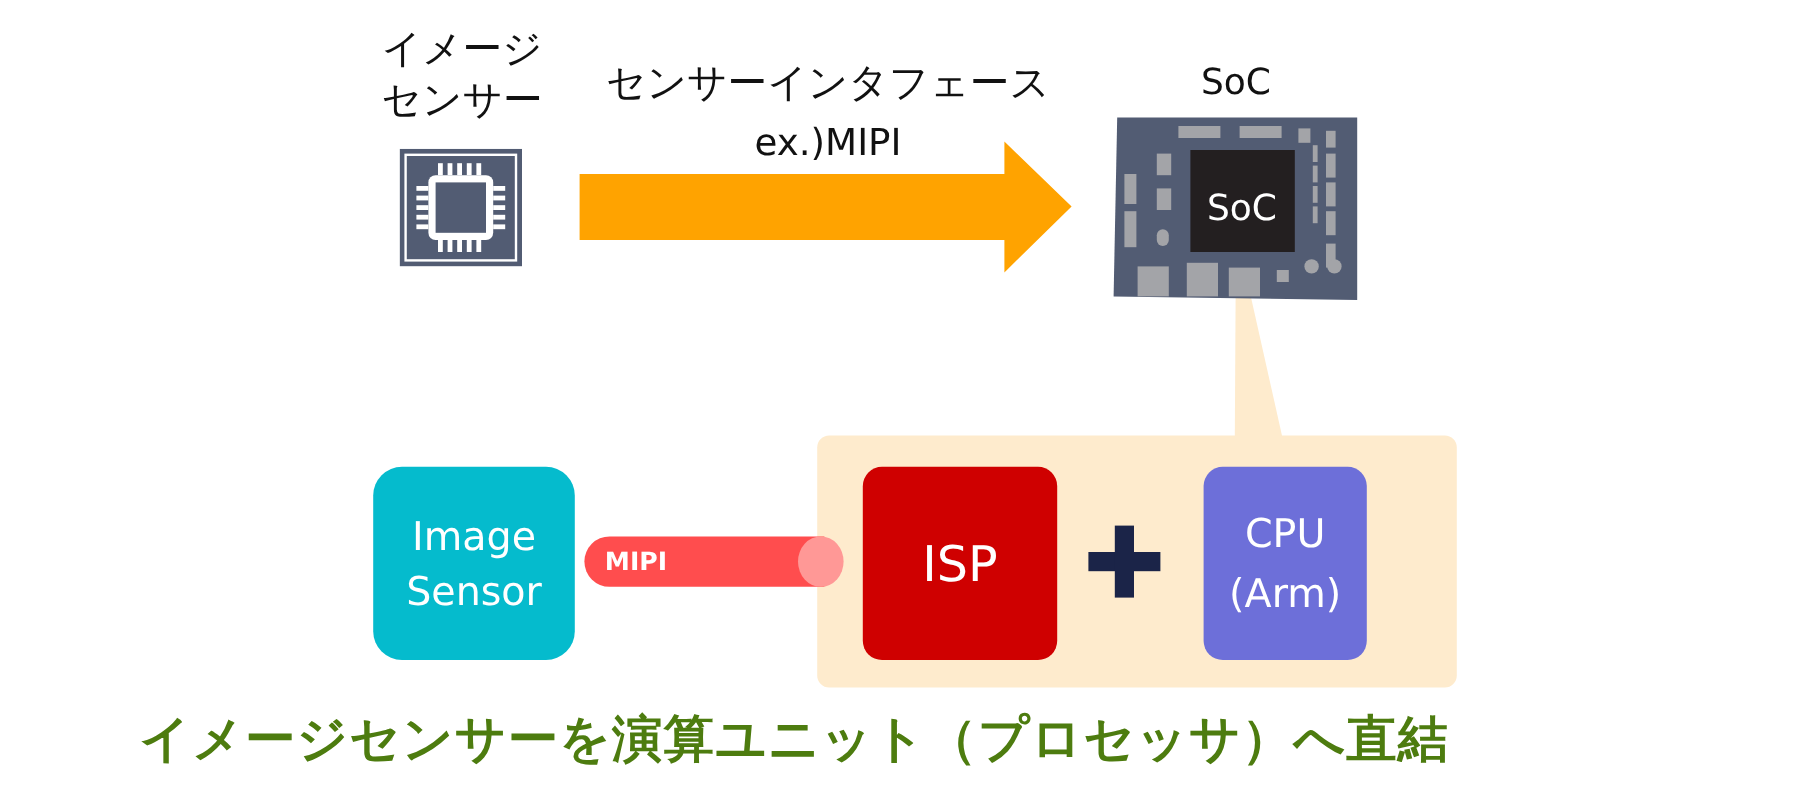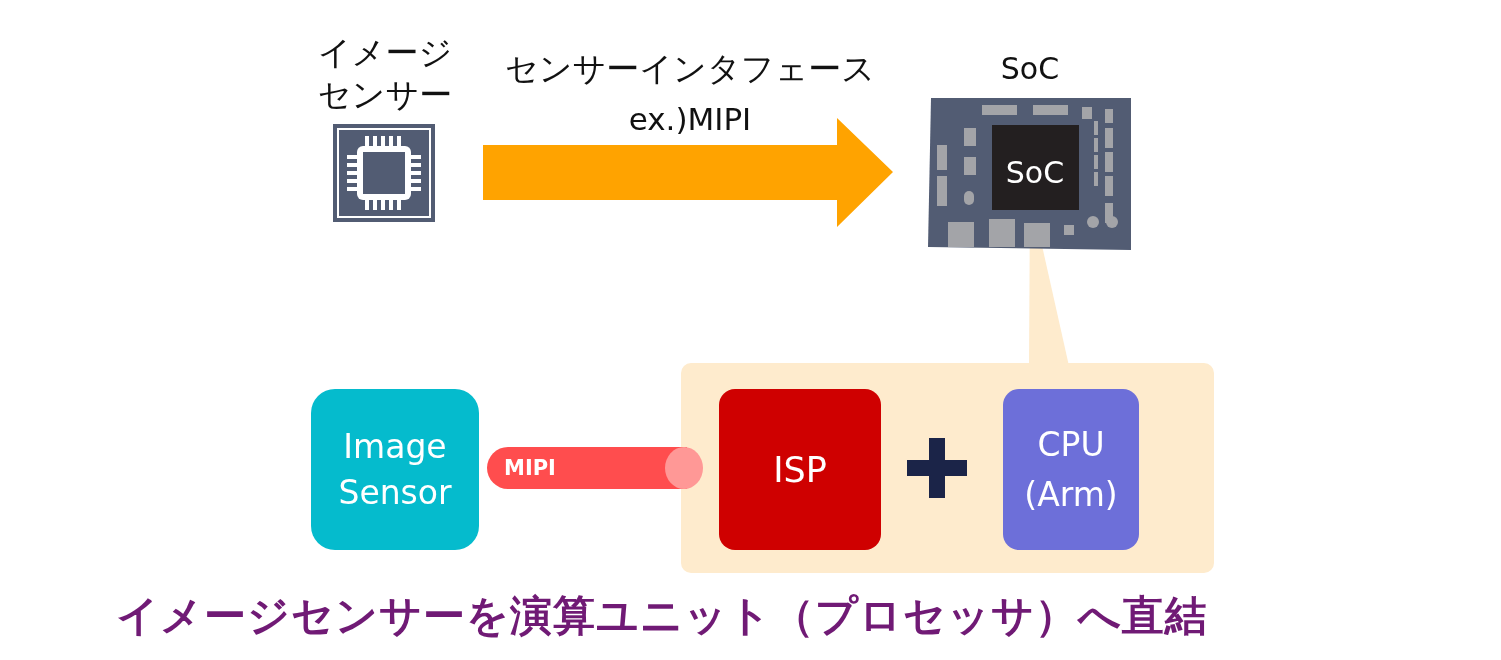--- a/index.html
+++ b/index.html
@@ -1,40 +1,40 @@
 <!DOCTYPE html>
 <html><head>
 <meta charset="utf-8">
 <style>
   html, body { margin: 0; padding: 0; background: #ffffff; }
   body { width: 1501px; height: 660px; position: relative; overflow: hidden;
          font-family: "DejaVu Sans", "Liberation Sans", sans-serif; }
   .abs { position: absolute; }
   .label-jp { color: #111; font-size: 33px; line-height: 42px; text-align: center; white-space: nowrap; }
-  .sensor-label { left: 300px; top: 20px; width: 170px; margin-top: 12px; }
+  .sensor-label { left: 300px; top: 20px; width: 170px; }
   .iface-title { left: 480px; top: 48px; width: 420px; }
   .iface-sub { left: 480px; top: 98px; width: 420px; font-size: 31px; text-align: center; }
   .soc-title { left: 980px; top: 48px; width: 100px; font-size: 30px; }
   #chip-icon { left: 333px; top: 124px; width: 102px; height: 98px; }
   #arrow { left: 480px; top: 115px; width: 420px; height: 120px; }
   #board { left: 925px; top: 95px; width: 210px; height: 160px; }
   #callout { left: 0; top: 0; width: 1501px; height: 660px; }
   .bottom-panel { left: 681px; top: 363px; width: 533px; height: 210px; background: #feebcd; border-radius: 10px; }
   .box { display: flex; align-items: center; justify-content: center; flex-direction: column;
          color: #fff; border-radius: 16px; text-align: center; font-weight: bold; }
   .img-sensor { left: 311px; top: 389px; width: 168px; height: 161px; background: #05bbcd; font-size: 33px; line-height: 46px; font-weight: normal; border-radius: 24px; }
-  .isp { left: 719px; top: 389px; width: 162px; height: 161px; background: #cf0000; font-size: 35px; font-weight: normal; }
+  .isp { left: 719px; top: 389px; width: 162px; height: 161px; background: #cf0000; font-size: 41px; font-weight: normal; }
   .cpu { left: 1003px; top: 389px; width: 136px; height: 161px; background: #6d6fd9; font-size: 33px; line-height: 50px; font-weight: normal; }
   .mipi-cable { left: 487px; top: 447px; width: 200px; height: 42px; background: #ff4d4e; border-radius: 21px 0 0 21px; }
   .mipi-cap { left: 665px; top: 447px; width: 38px; height: 42px; background: #ff9896; border-radius: 50%; }
   .mipi-text { left: 504px; top: 447px; height: 42px; line-height: 42px; color: #fff; font-size: 21px; font-weight: bold; }
   .plus { left: 907px; top: 438px; width: 60px; height: 60px; }
   .plus .h { position: absolute; left: 0; top: 22px; width: 60px; height: 16px; background: #1b2448; }
   .plus .v { position: absolute; left: 22px; top: 0; width: 16px; height: 60px; background: #1b2448; }
-  .footer { left: 0; top: 588px; width: 1324px; text-align: center; color: #701a75; font-size: 42px; font-weight: bold; white-space: nowrap; letter-spacing: 1px; }
+  .footer { left: 0; top: 588px; width: 1324px; text-align: center; color: #4d7c0f; font-size: 42px; font-weight: bold; white-space: nowrap; letter-spacing: 1px; }
 </style>
 </head>
 <body>
 
 <svg class="abs" id="callout" viewBox="0 0 1501 660">
   <polygon points="1030,192 1029,366 1069,366" fill="#feebcd"></polygon>
 </svg>
 
 <div class="abs label-jp sensor-label">
   <div>イメージ</div>

